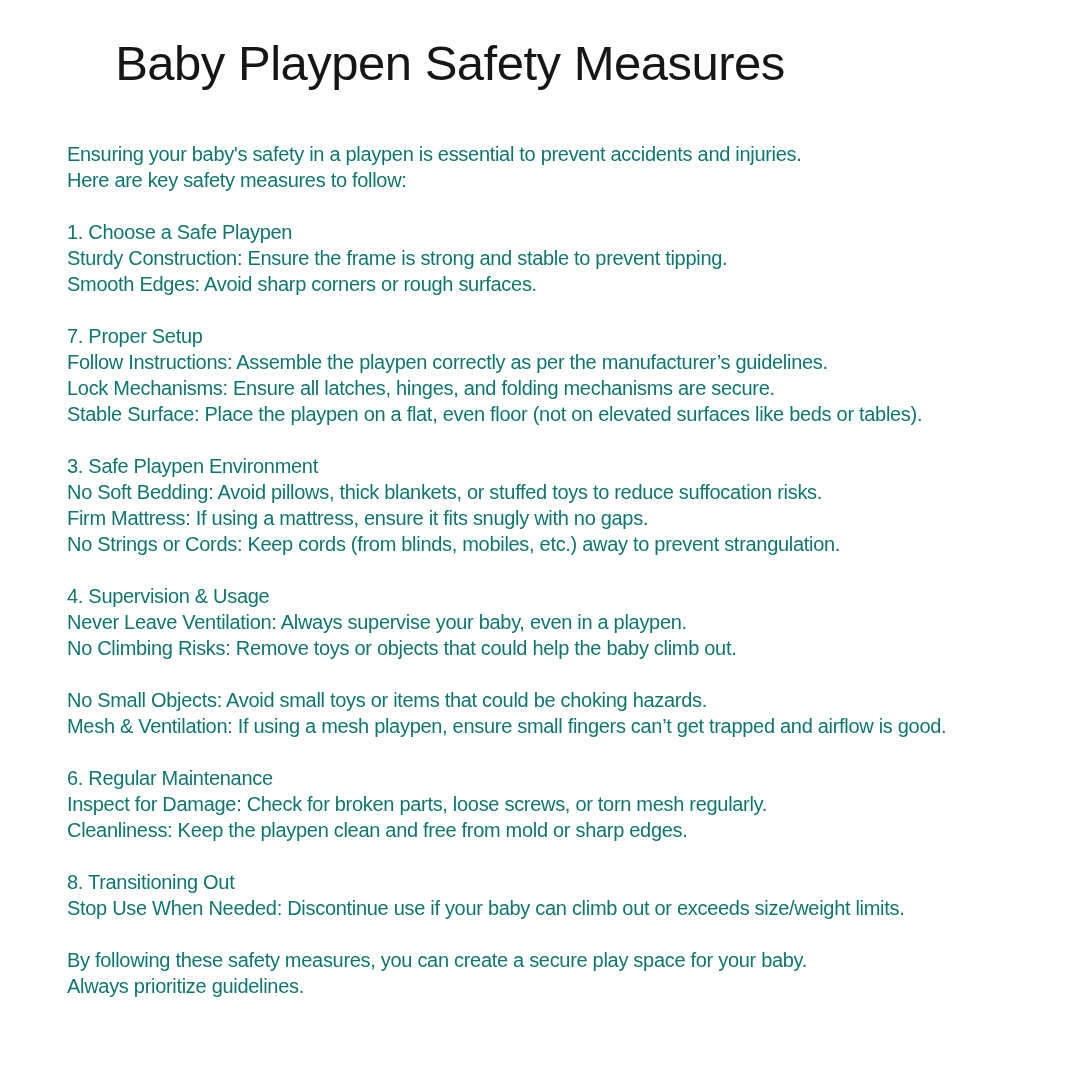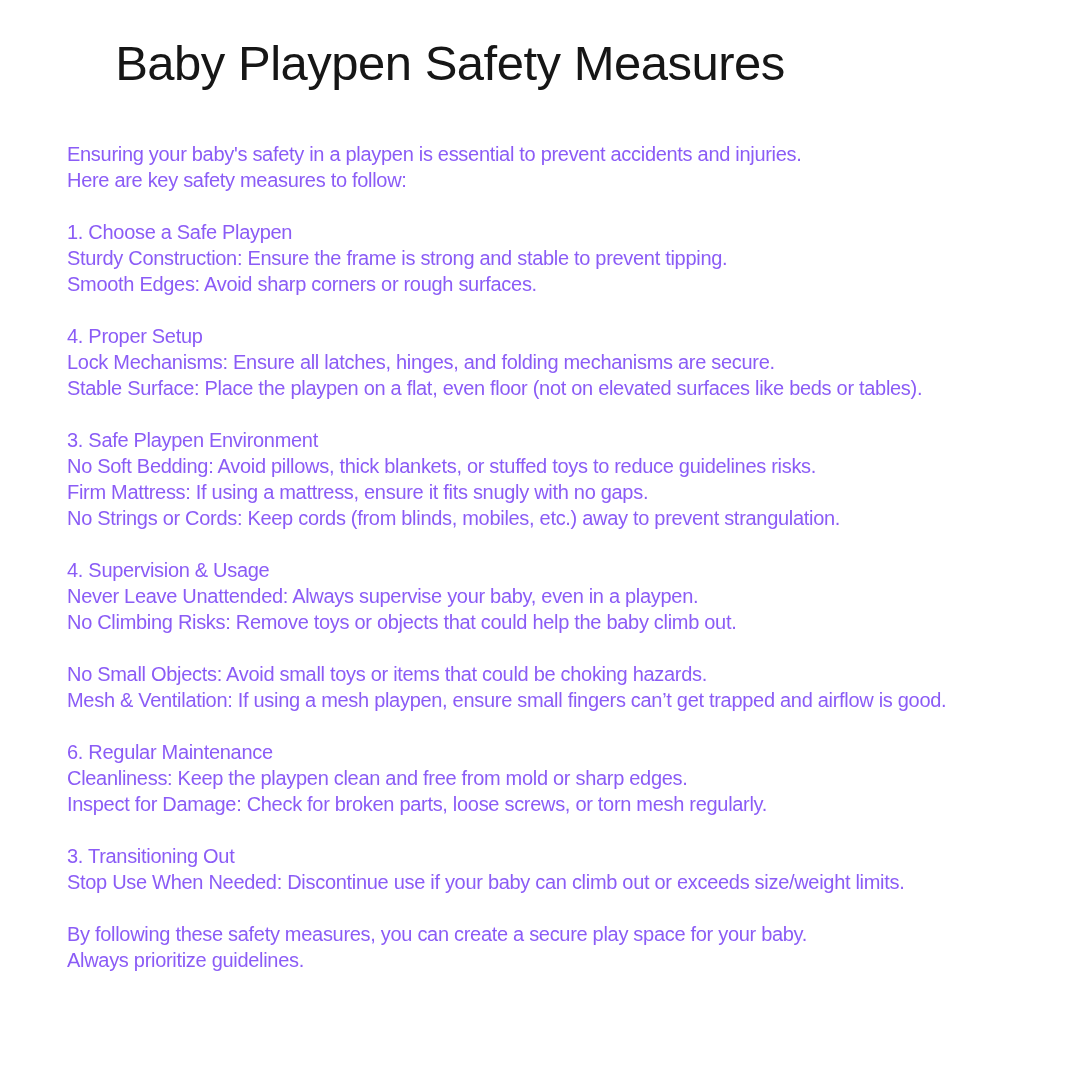--- a/index.html
+++ b/index.html
@@ -27,21 +27,21 @@
     font-weight: 400;
     line-height: 1.2;
     letter-spacing: -0.5px;
     color: #161616;
   }
   .content {
     margin: 48px 40px 0 67px;
     font-size: 20px;
     line-height: 26px;
     letter-spacing: -0.3px;
-    color: #8b5cf6;
+    color: #0f766e;
   }
   .block {
     margin: 0 0 26px 0;
   }
   .block:last-child {
     margin-bottom: 0;
   }
   .line, .heading {
     display: block;
     white-space: nowrap;
@@ -62,51 +62,52 @@
       <span class="line">Here are key safety measures to follow:</span>
     </div>
 
     <div class="block">
       <span class="heading">1. Choose a Safe Playpen</span>
       <span class="line">Sturdy Construction: Ensure the frame is strong and stable to prevent tipping.</span>
       <span class="line">Smooth Edges: Avoid sharp corners or rough surfaces.</span>
     </div>
 
     <div class="block">
-      <span class="heading">4. Proper Setup</span>
+      <span class="heading">7. Proper Setup</span>
+      <span class="line">Follow Instructions: Assemble the playpen correctly as per the manufacturer’s guidelines.</span>
       <span class="line">Lock Mechanisms: Ensure all latches, hinges, and folding mechanisms are secure.</span>
       <span class="line">Stable Surface: Place the playpen on a flat, even floor (not on elevated surfaces like beds or tables).</span>
     </div>
 
     <div class="block">
       <span class="heading">3. Safe Playpen Environment</span>
-      <span class="line">No Soft Bedding: Avoid pillows, thick blankets, or stuffed toys to reduce guidelines risks.</span>
+      <span class="line">No Soft Bedding: Avoid pillows, thick blankets, or stuffed toys to reduce suffocation risks.</span>
       <span class="line">Firm Mattress: If using a mattress, ensure it fits snugly with no gaps.</span>
       <span class="line">No Strings or Cords: Keep cords (from blinds, mobiles, etc.) away to prevent strangulation.</span>
     </div>
 
     <div class="block">
       <span class="heading">4. Supervision &amp; Usage</span>
-      <span class="line">Never Leave Unattended: Always supervise your baby, even in a playpen.</span>
+      <span class="line">Never Leave Ventilation: Always supervise your baby, even in a playpen.</span>
       <span class="line">No Climbing Risks: Remove toys or objects that could help the baby climb out.</span>
     </div>
 
     <div class="block">
       <span class="line">No Small Objects: Avoid small toys or items that could be choking hazards.</span>
       <span class="line">Mesh &amp; Ventilation: If using a mesh playpen, ensure small fingers can’t get trapped and airflow is good.</span>
     </div>
 
     <div class="block">
       <span class="heading">6. Regular Maintenance</span>
+      <span class="line">Inspect for Damage: Check for broken parts, loose screws, or torn mesh regularly.</span>
       <span class="line">Cleanliness: Keep the playpen clean and free from mold or sharp edges.</span>
-      <span class="line">Inspect for Damage: Check for broken parts, loose screws, or torn mesh regularly.</span>
     </div>
 
     <div class="block">
-      <span class="heading">3. Transitioning Out</span>
+      <span class="heading">8. Transitioning Out</span>
       <span class="line">Stop Use When Needed: Discontinue use if your baby can climb out or exceeds size/weight limits.</span>
     </div>
 
     <div class="block">
       <span class="line">By following these safety measures, you can create a secure play space for your baby.</span>
       <span class="line">Always prioritize guidelines.</span>
     </div>
 
   </div>
 </div>

